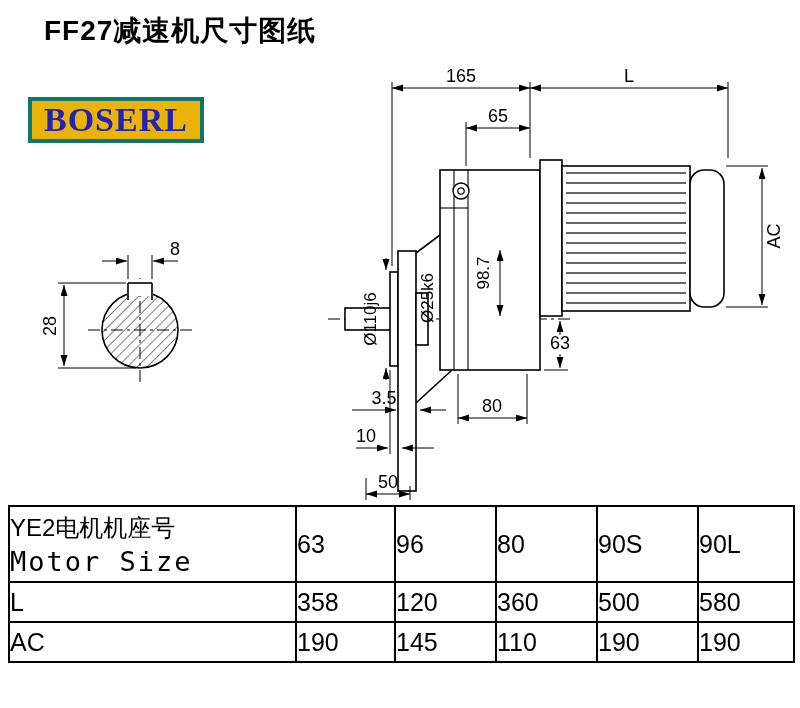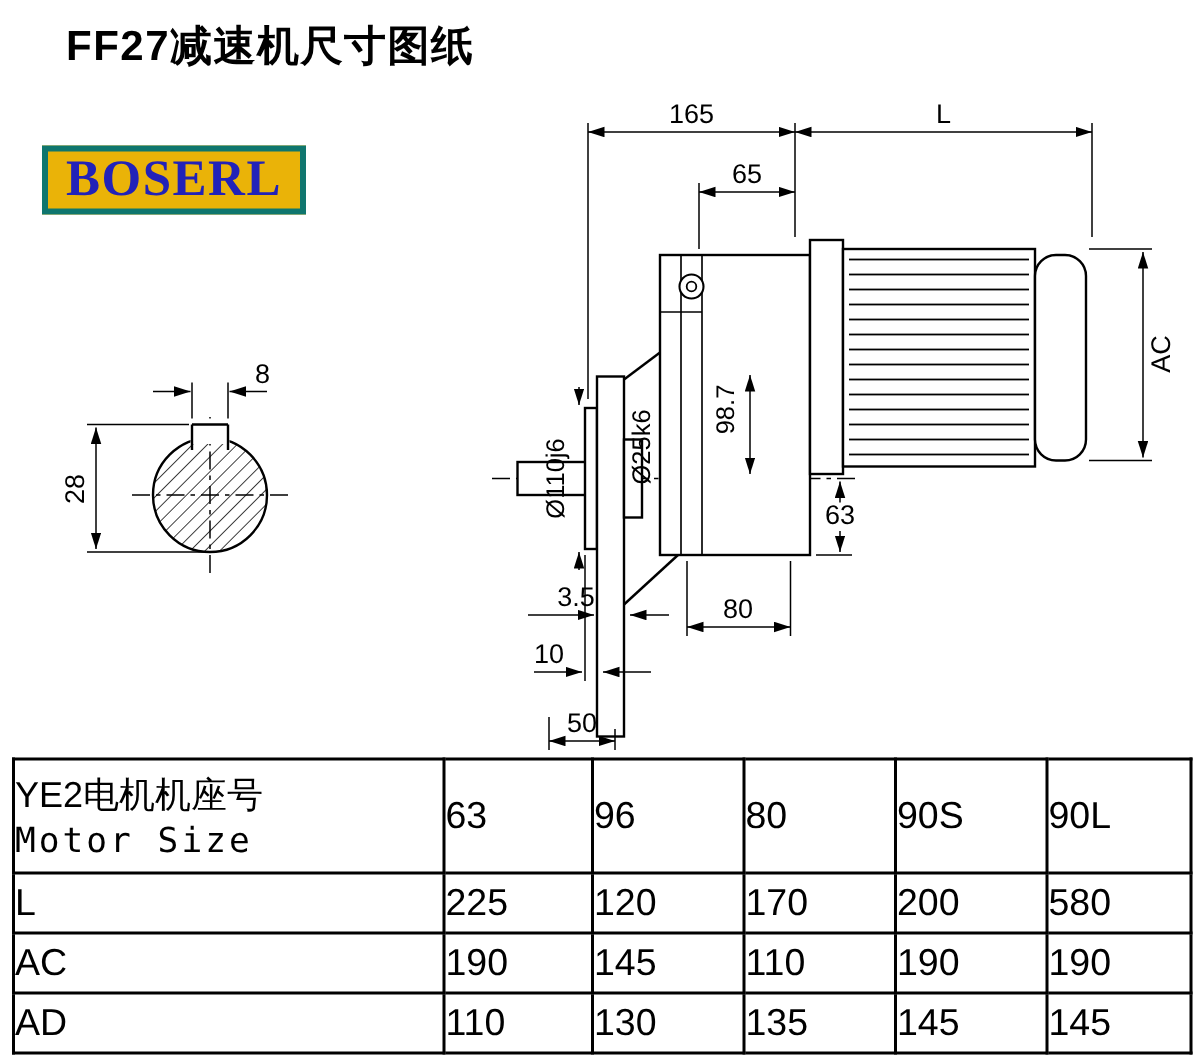--- a/index.html
+++ b/index.html
@@ -12,21 +12,21 @@
   svg text{font-family:"Liberation Sans",sans-serif;font-size:18px;fill:#000;stroke:none;}
   svg text.dim-sm{font-size:17px;}
   .ol{stroke:#000;stroke-width:1.6;fill:none;}
   .thin{stroke:#000;stroke-width:1;fill:none;}
   .rib{stroke:#000;stroke-width:1.1;fill:none;}
   .cl{stroke:#000;stroke-width:1;fill:none;stroke-dasharray:12 4 3 4;}
   .size-table{position:absolute;left:8px;top:505px;border-collapse:collapse;table-layout:fixed;width:785px;}
   .size-table td{border:2px solid #000;text-align:left;vertical-align:middle;font-size:25px;padding:0;}
   .size-table tr.hdr{height:76px;}
   .size-table tr.row{height:40px;}
-  .size-table .mono{font-family:"DejaVu Sans Mono",monospace;font-size:23px;letter-spacing:2px;margin-top:2px;}
+  .size-table .mono{font-family:"DejaVu Sans Mono",monospace;font-size:27px;letter-spacing:2px;margin-top:2px;}
   .size-table .cjk{font-size:24px;}
 </style>
 </head>
 <body>
 
 <div class="page">
 
   <h1 class="title">FF27减速机尺寸图纸</h1>
 
   <div class="logo">
@@ -164,38 +164,30 @@
           <div class="mono">Motor Size</div>
         </td>
         <td>63</td>
         <td>96</td>
         <td>80</td>
         <td>90S</td>
         <td>90L</td>
       </tr>
       <tr class="row">
         <td>L</td>
-        <td>225</td>
+        <td>358</td>
         <td>120</td>
-        <td>170</td>
-        <td>200</td>
+        <td>360</td>
+        <td>500</td>
         <td>580</td>
       </tr>
       <tr class="row">
         <td>AC</td>
         <td>190</td>
         <td>145</td>
         <td>110</td>
         <td>190</td>
         <td>190</td>
       </tr>
-      <tr class="row">
-        <td>AD</td>
-        <td>110</td>
-        <td>130</td>
-        <td>135</td>
-        <td>145</td>
-        <td>145</td>
-      </tr>
     </tbody>
   </table>
 
 </div>
 
 </body></html>

